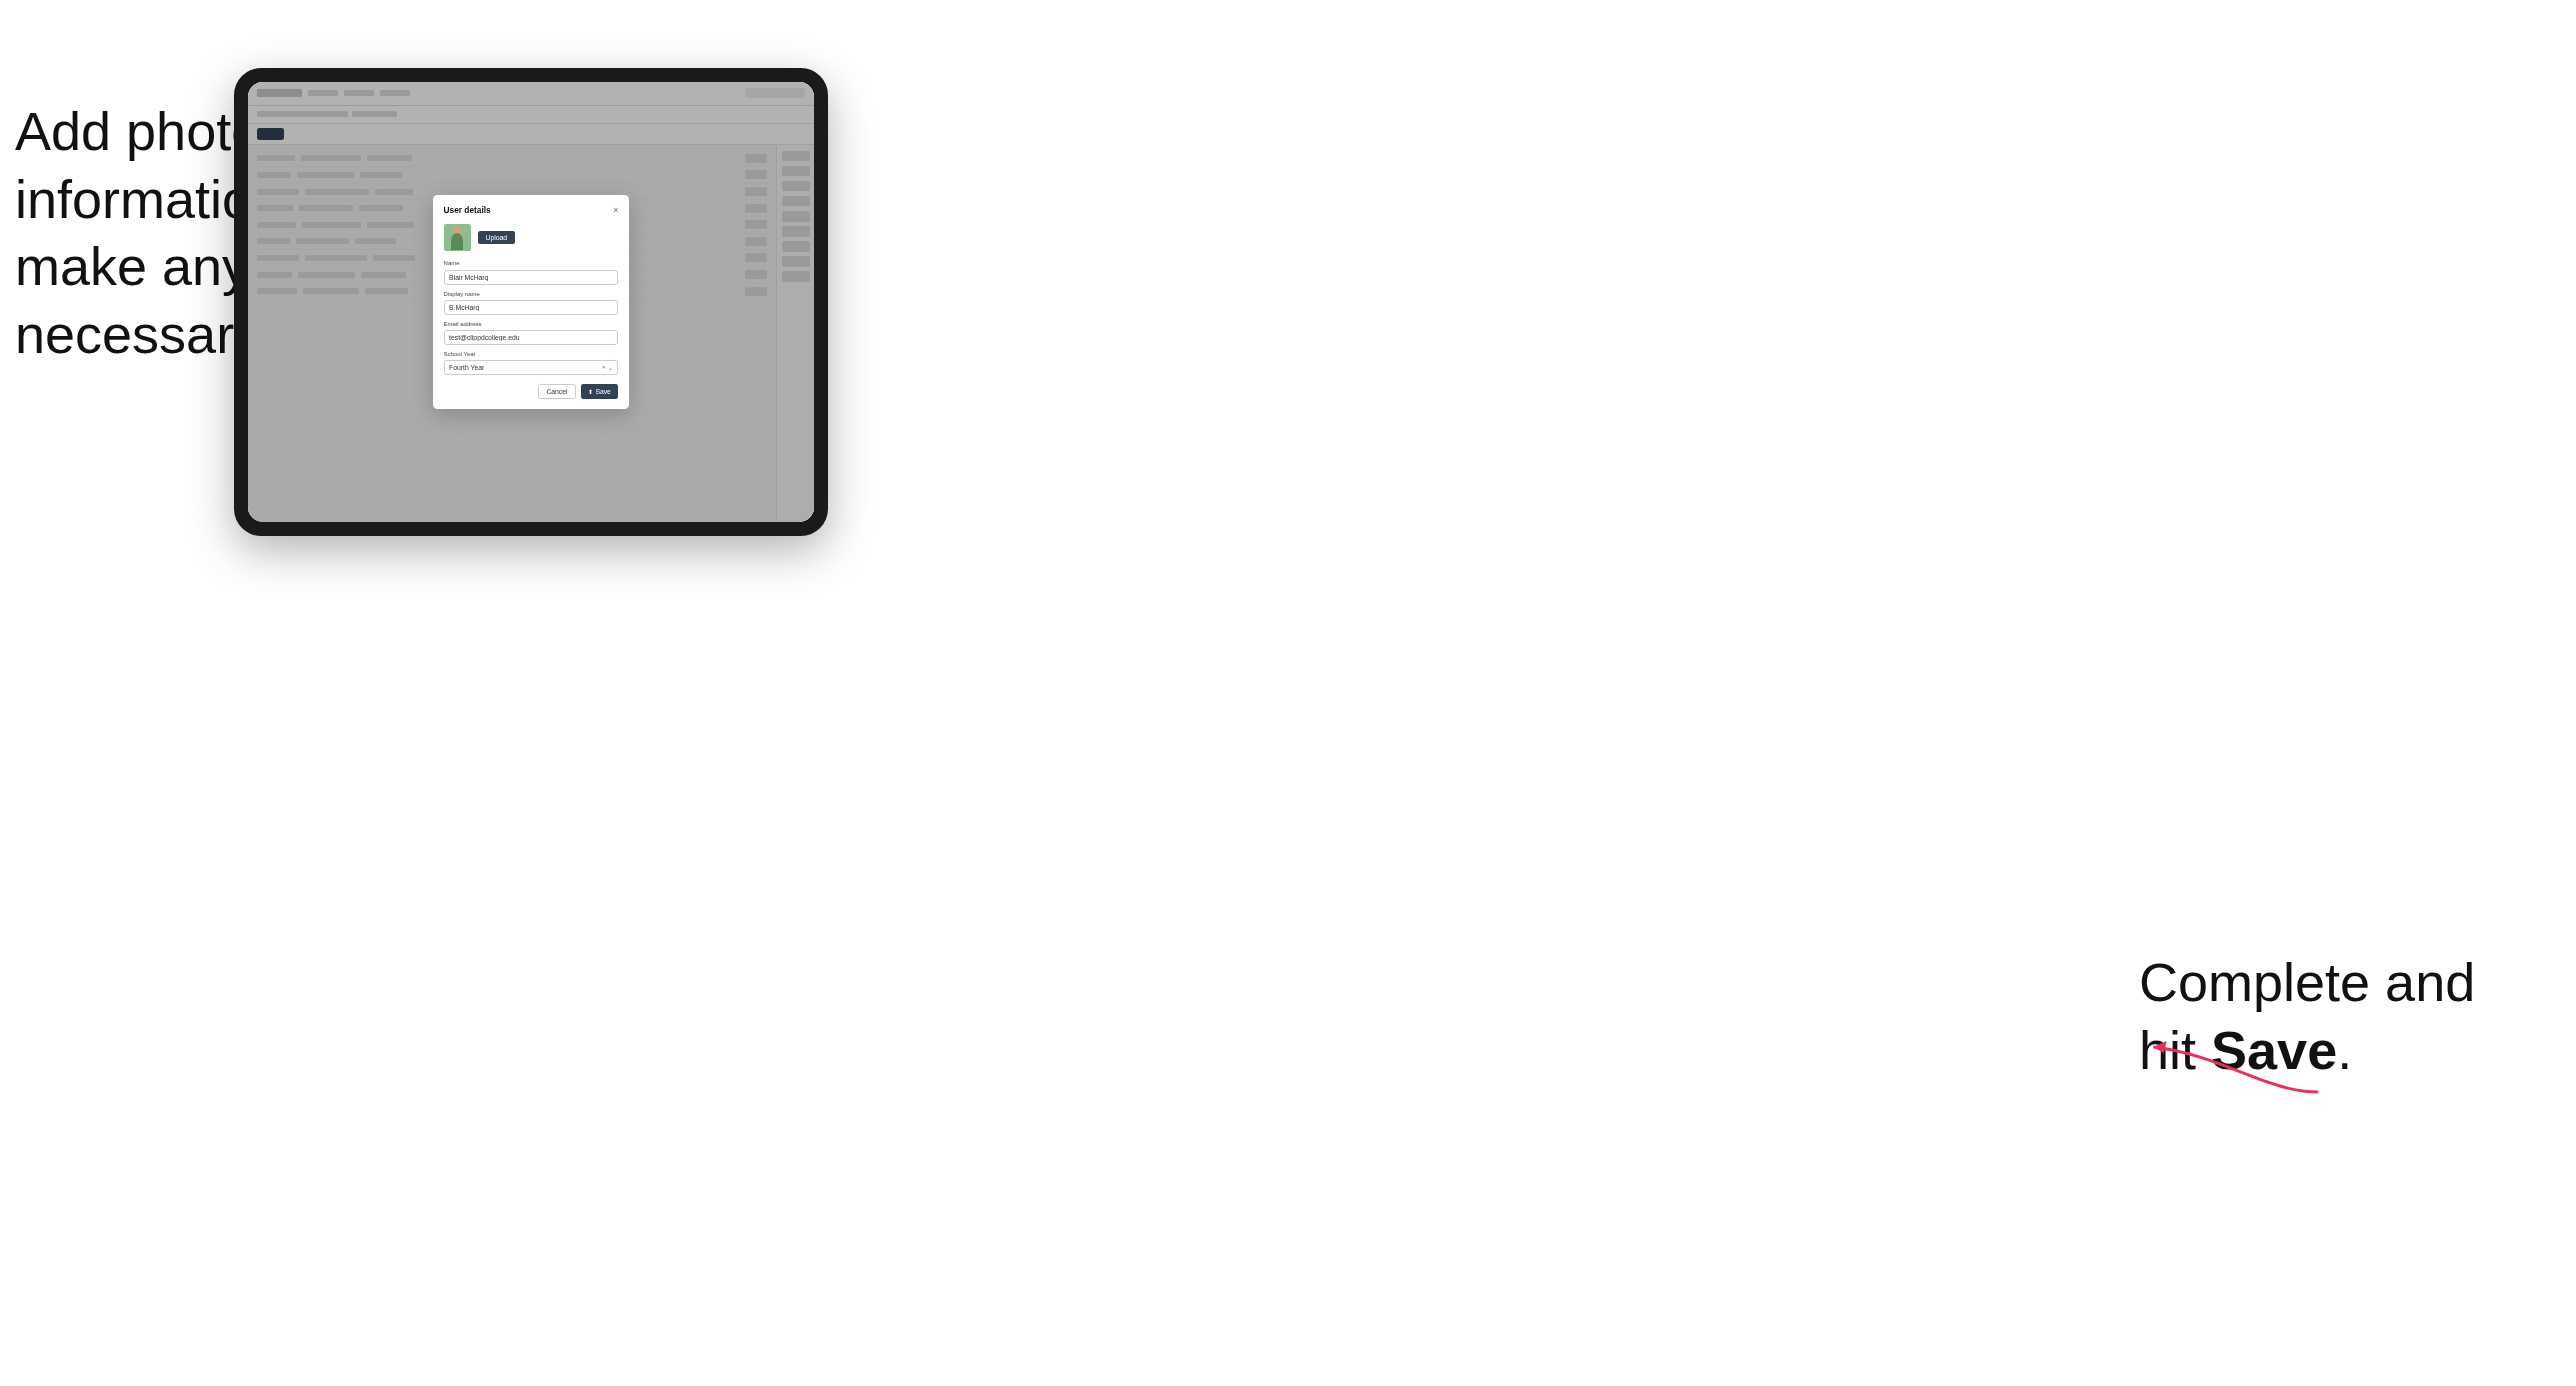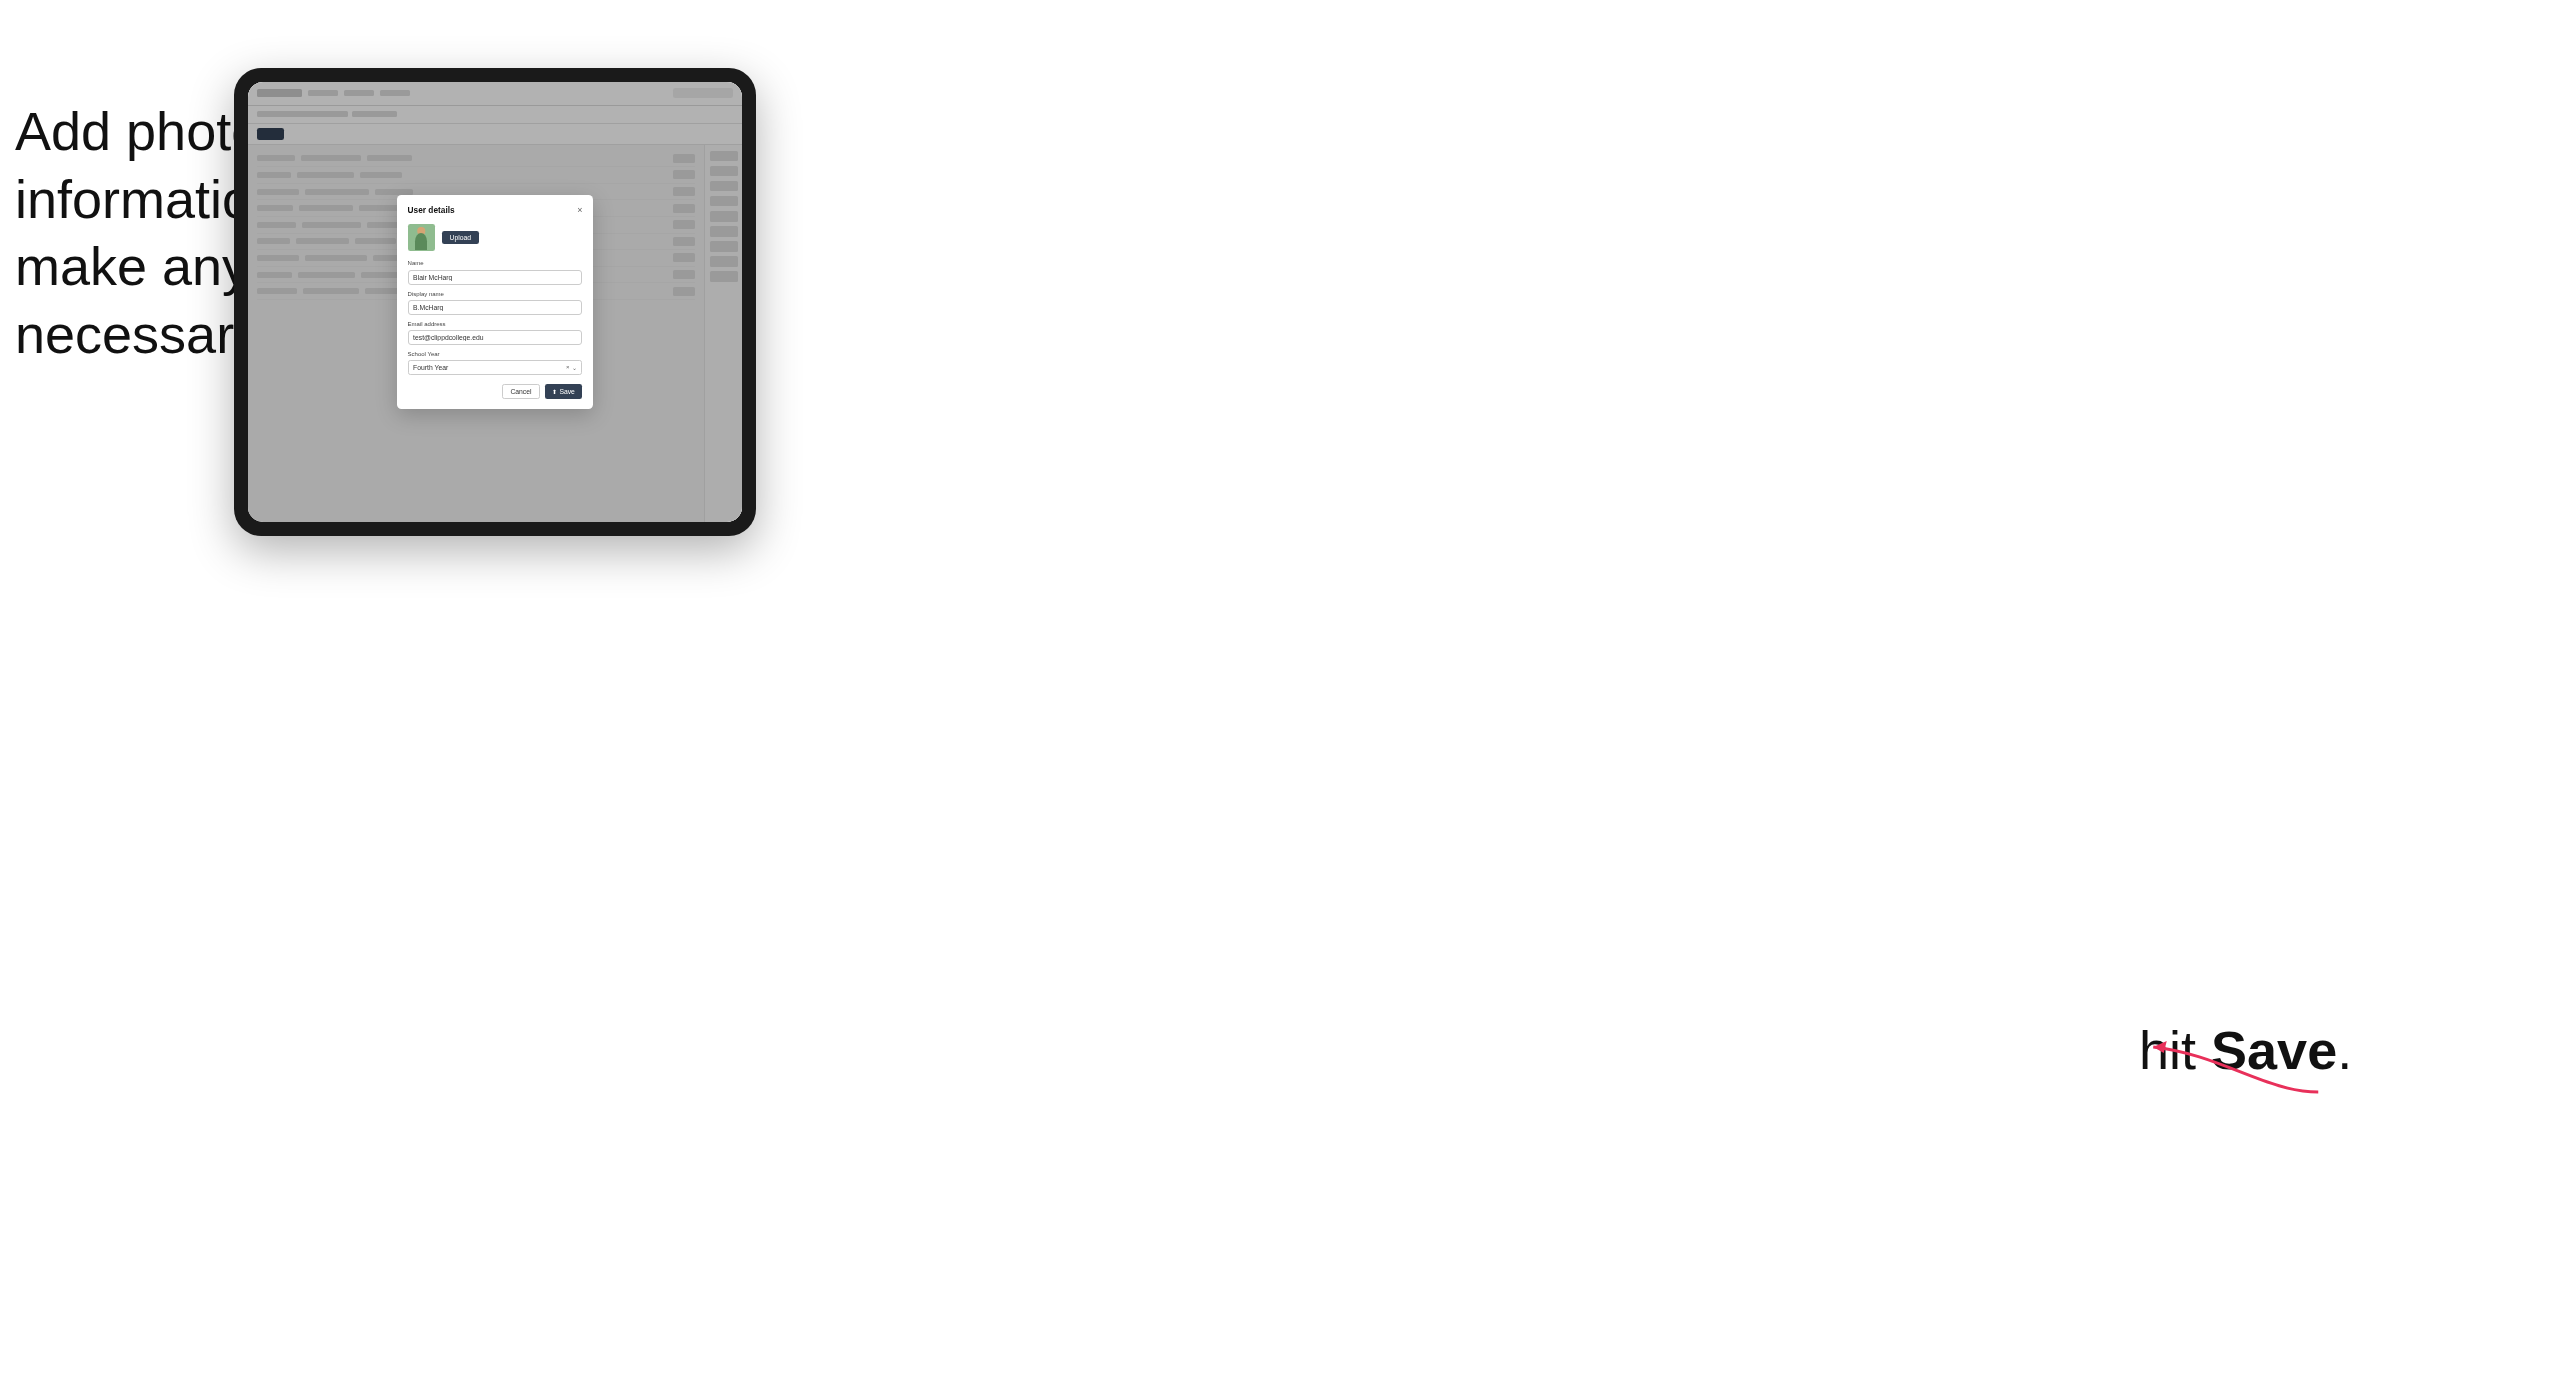--- a/index.html
+++ b/index.html
@@ -38,21 +38,21 @@
 
     .annotation-right strong {
       font-weight: 700;
     }
 
     
     .tablet {
       position: absolute;
       left: 234px;
       top: 68px;
-      width: 522px;
+      width: 594px;
       height: 468px;
       background: #1a1a1a;
       border-radius: 27px;
       padding: 13.6px;
       box-shadow: 0 15px 45px rgba(0,0,0,0.3);
     }
 
     .tablet-screen {
       width: 100%;
       height: 100%;
@@ -375,21 +375,21 @@
       background: #ddd;
       border-radius: 1.5px;
     }
   </style>
 </head>
 <body>
 
 <div class="annotation-left">Add photo, check information and make any necessary edits.</div>
 
 <div class="annotation-right">
-  <br>
+  <span>Complete and</span><br>
   <span>hit </span><strong>Save</strong><span>.</span>
 </div>
 
 <svg class="arrow-left" viewBox="0 0 180 80" fill="none" xmlns="http://www.w3.org/2000/svg">
   <path d="M170 10 C 120 10, 80 60, 20 60" stroke="#e8305a" stroke-width="4" fill="none"></path>
   <polygon points="20,60 35,52 32,68" fill="#e8305a"></polygon>
 </svg>
 
 <svg class="arrow-right" viewBox="0 0 250 100" fill="none" xmlns="http://www.w3.org/2000/svg">
   <path d="M250 80 C 180 80, 120 30, 30 20" stroke="#e8305a" stroke-width="4" fill="none"></path>

